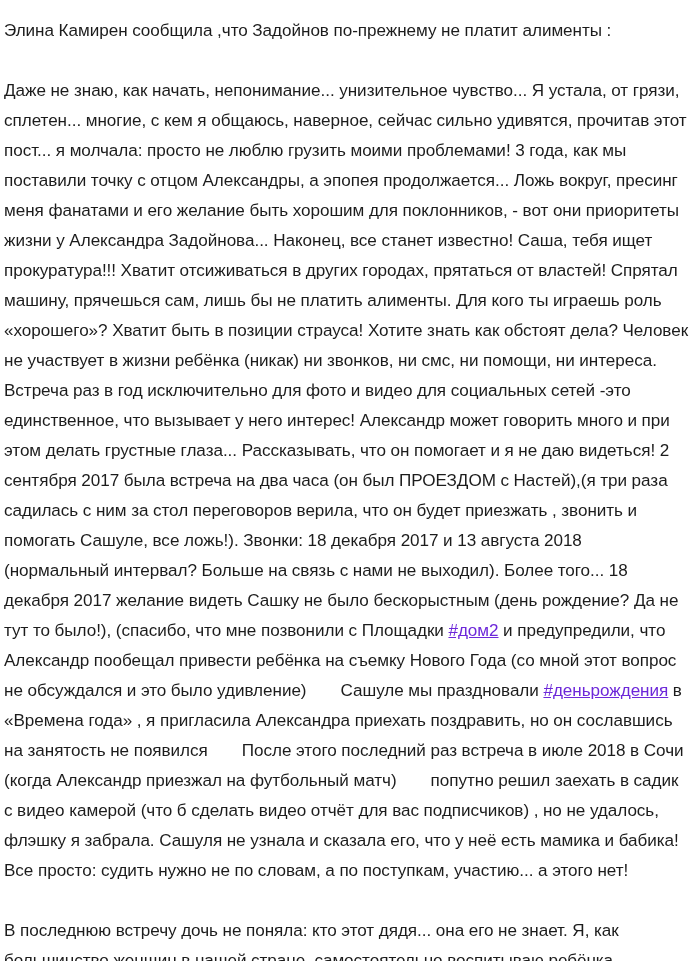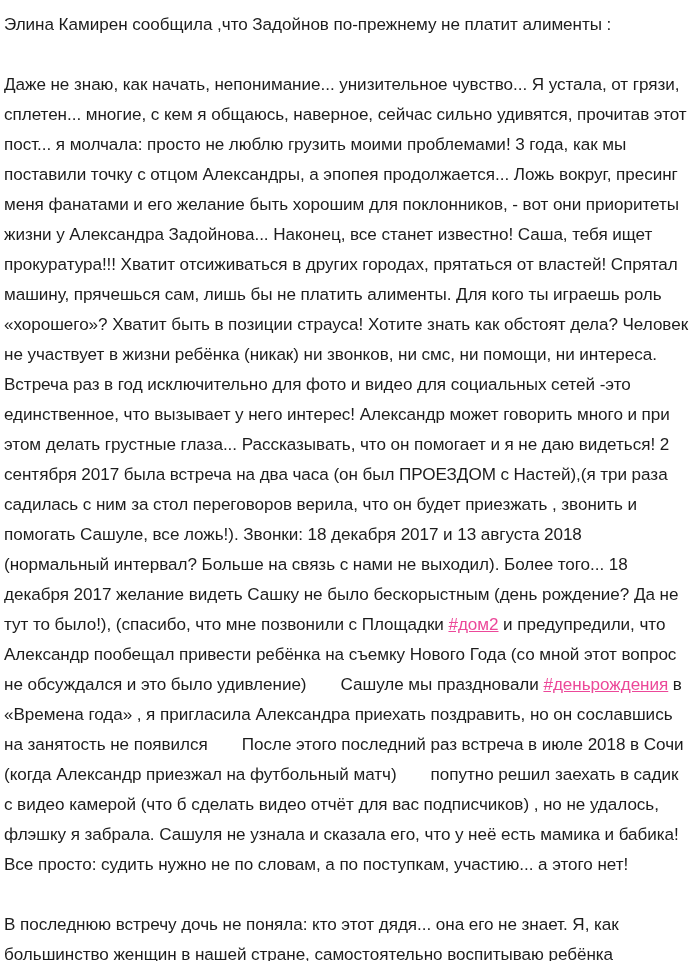--- a/index.html
+++ b/index.html
@@ -13,21 +13,21 @@
     height: 961px;
     overflow: hidden;
     font-family: "Liberation Sans", "DejaVu Sans", sans-serif;
     color: #1c1c1c;
     -webkit-font-smoothing: antialiased;
   }
   #post-article {
     box-sizing: border-box;
     width: 699px;
     height: 721px;
-    padding: 10px 10px 0 4px;
+    padding: 16px 10px 0 4px;
     background: #ffffff;
   }
   .para {
     margin: 0;
     font-size: 17.1px;
     line-height: 30px;
     letter-spacing: -0.04px;
     word-spacing: -0.1px;
     text-align: left;
     color: #1c1c1c;
@@ -36,21 +36,21 @@
   .para.lead {
     margin-bottom: 30px;
   }
   .para.body {
     margin-bottom: 30px;
   }
   .para.tail {
     margin-bottom: 0;
   }
   .hashtag {
-    color: #ec4899;
+    color: #6d28d9;
   }
   .gap {
     display: inline-block;
     width: 34px;
   }
 </style>
 </head>
 <body>
 
 <article id="post-article">

